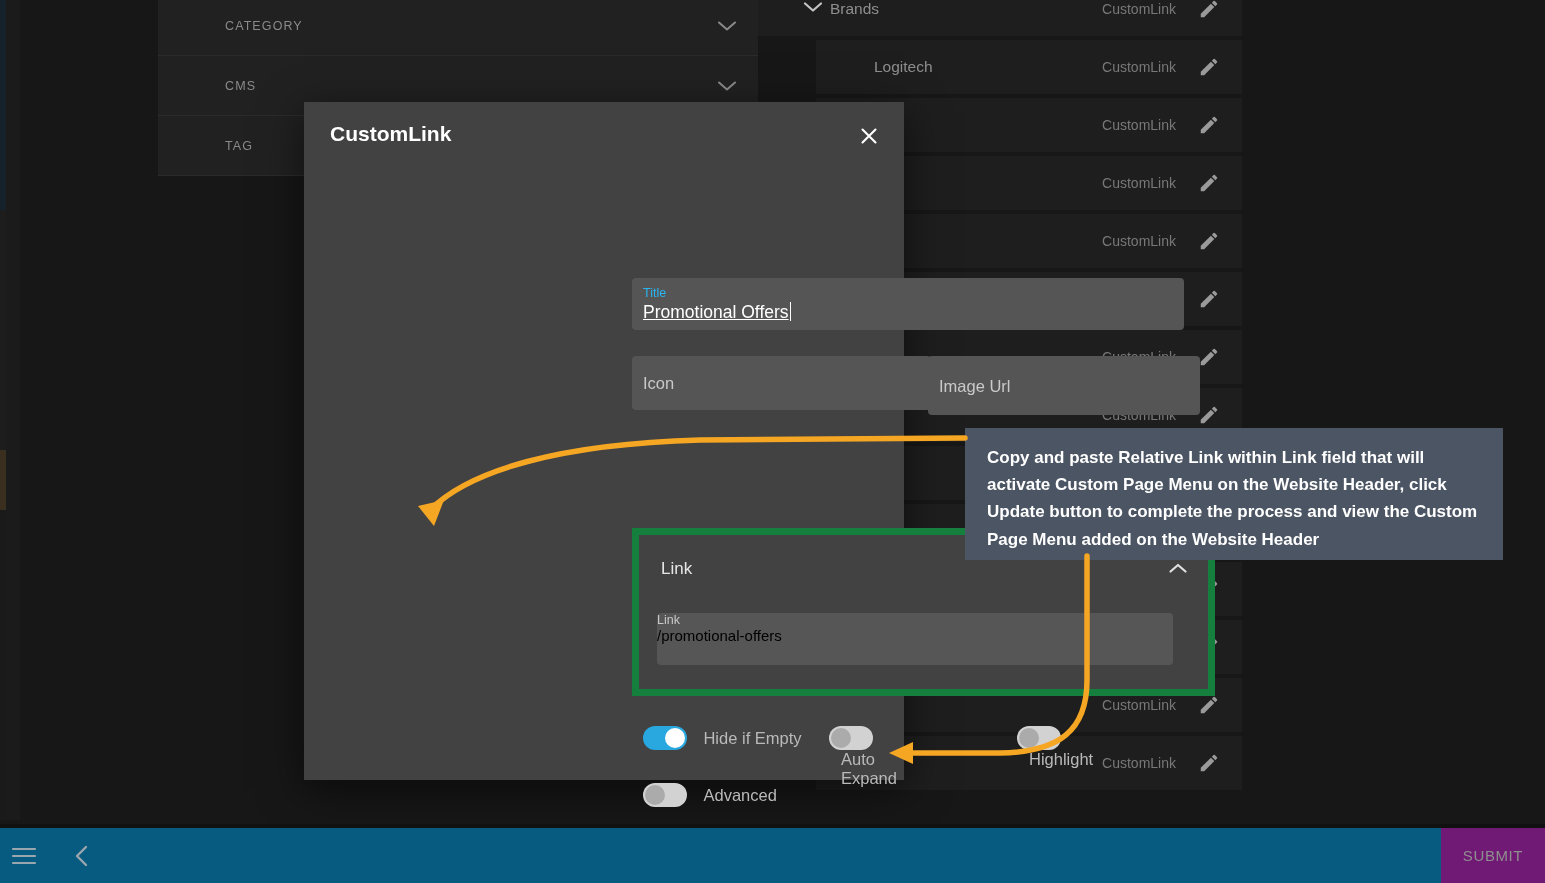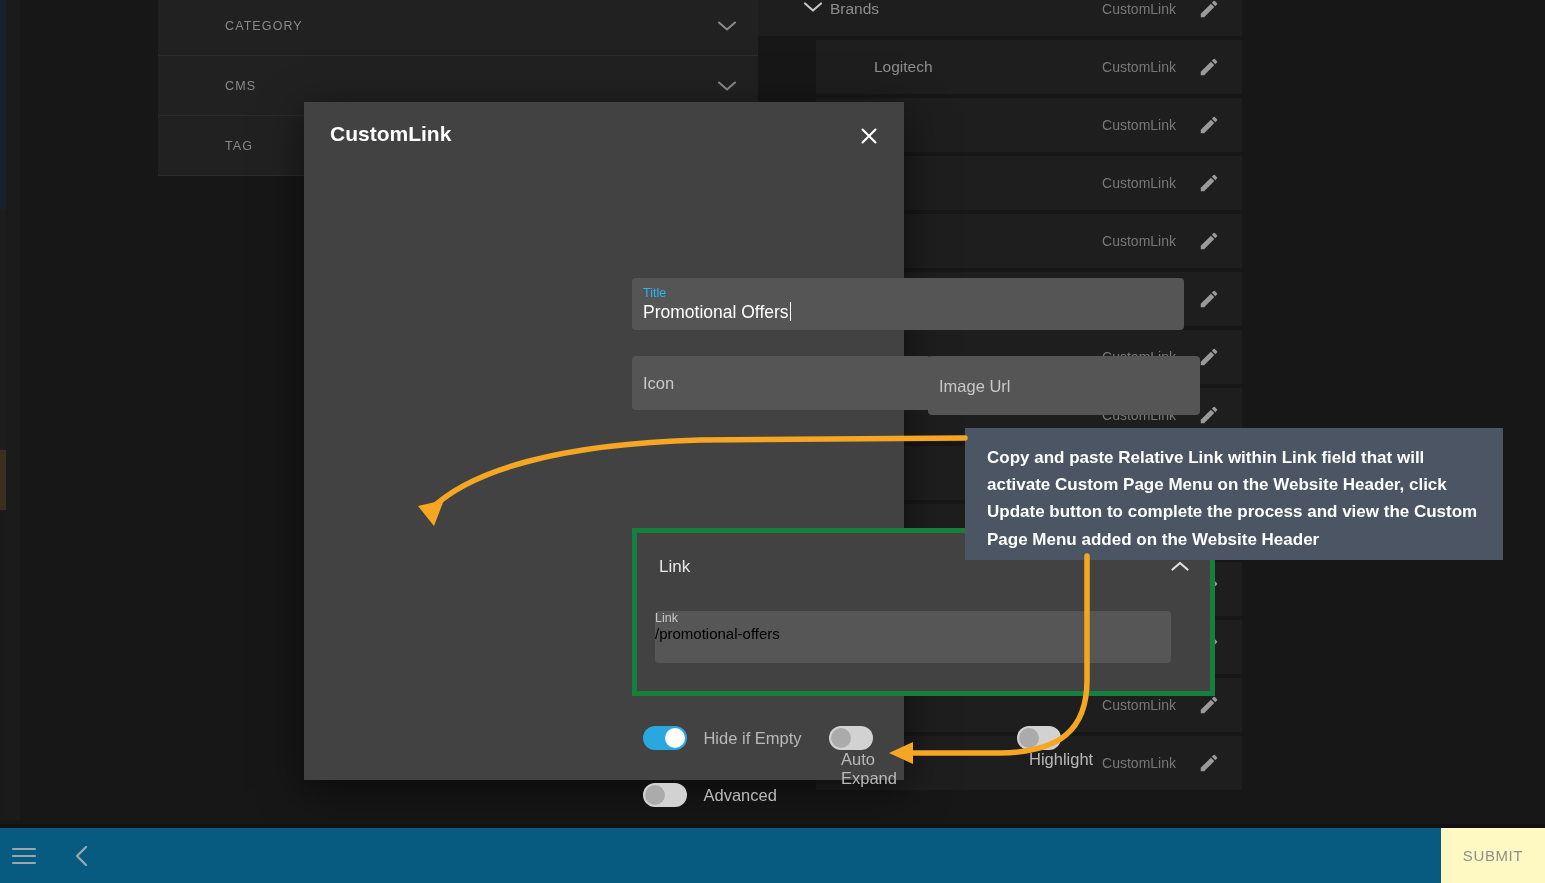--- a/index.html
+++ b/index.html
@@ -72,41 +72,41 @@
     background:#555555;
     border-radius:4px;
     padding-left:36px;
   }
   .field .fl-label {
     position:absolute; left:11px; top:8px;
     font-size:12.5px; color:#29b6f6;
   }
   .field .fl-value {
     position:absolute; left:11px; top:24px;
-    font-size:17.5px; color:#ffffff; white-space:nowrap;
+    font-size:17.5px; color:#ffffff; white-space:nowrap;text-decoration:underline;
   }
   .field .fl-placeholder {
     position:absolute; left:11px; top:50%; transform:translateY(-50%);
     font-size:16.5px; color:#c9c9c9;
   }
   .caret {
     display:inline-block; width:1px; height:19px;
     background:#ffffff; vertical-align:-3px; margin-left:1px;
   }
 
   #f-title { left:328px; top:176px; width:552px; height:52px; }
   #f-icon  { left:328px; top:254px; width:299px; height:54px; }
   #f-image { left:624px; top:254px; width:272px; height:59px; }
   #f-desc  { left:328px; top:332px; width:552px; height:56px; }
 
   
   .linkbox {
     position:absolute; left:328px; top:426px;
     width:583px; height:168px;
-    border:5px solid #15803d;
+    border:7px solid #15803d;
     background:#424242;
   }
   .linkbox-head {
     position:absolute; left:0; top:0; width:100%; height:68px;
   }
   .linkbox-head .lb-title {
     position:absolute; left:22px; top:24px;
     font-size:17px; color:#e6e6e6;
   }
   .linkbox-head .lb-chev {
@@ -179,21 +179,21 @@
 
   
   .bottombar {
     position:absolute; left:0; bottom:0; width:1545px; height:55px;
     background:#075a80;
   }
   .bb-ham { position:absolute; left:10px; top:50%; transform:translateY(-50%); width:28px; height:22px; cursor:pointer; }
   .bb-back { position:absolute; left:70px; top:50%; transform:translateY(-50%); width:26px; height:28px; cursor:pointer; }
   .bb-submit {
     position:absolute; right:0; top:0; width:104px; height:55px;
-    background:#fef9c3;
+    background:#701a75;
     display:flex; align-items:center; justify-content:center;
     font-size:15px; color:#8f8f8f; letter-spacing:.6px;
     cursor:pointer;
   }
   .bb-gap { position:absolute; left:0; bottom:55px; width:1545px; height:4px; background:#111; }
 </style>
 </head>
 <body>
 
 <div id="root">

